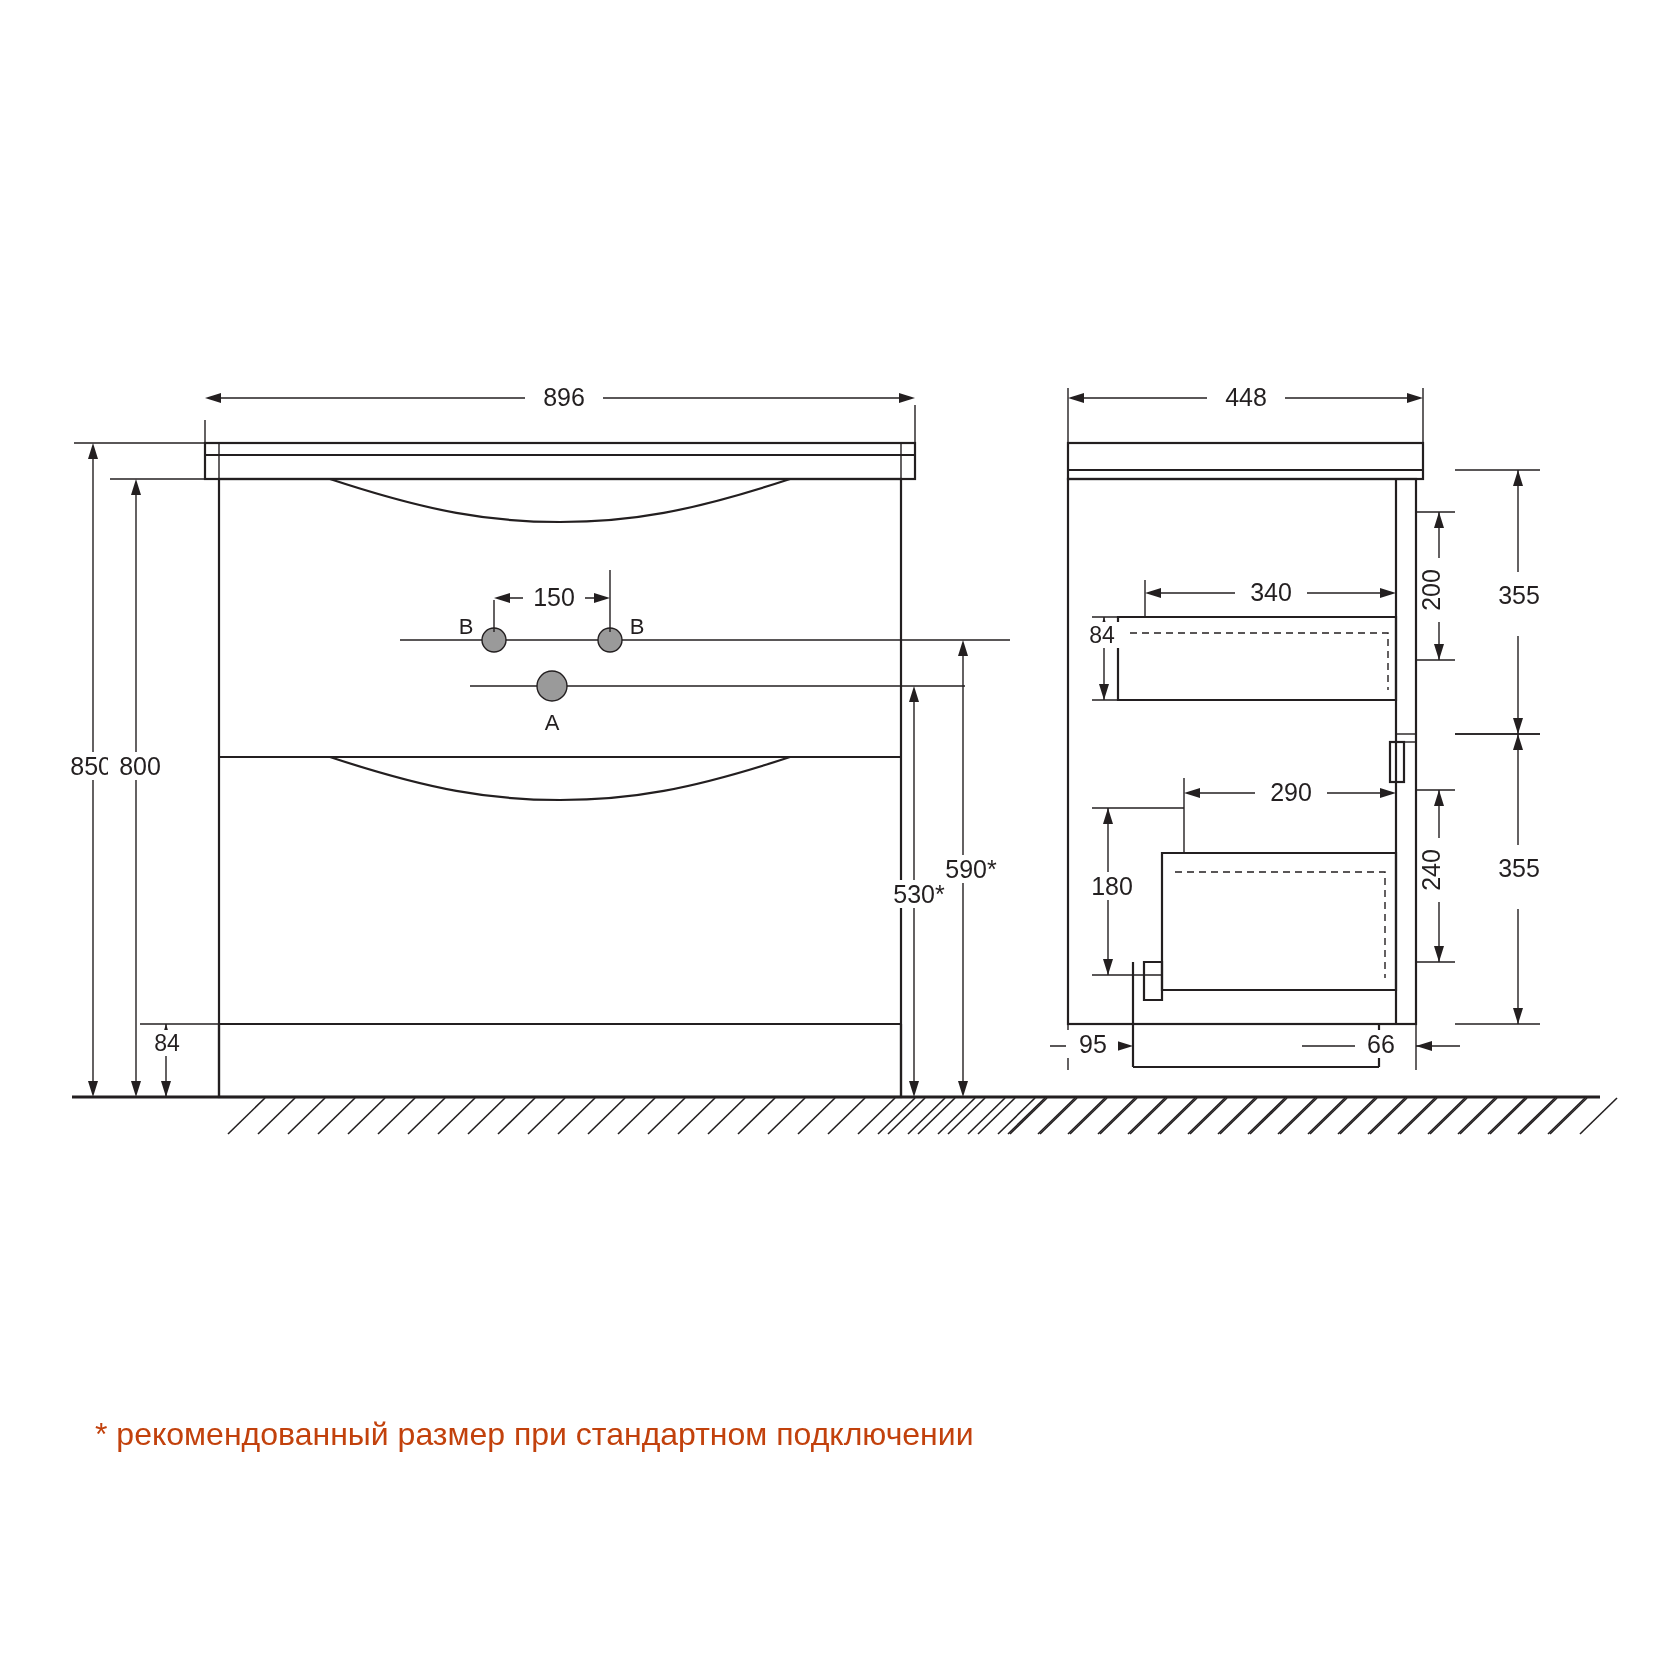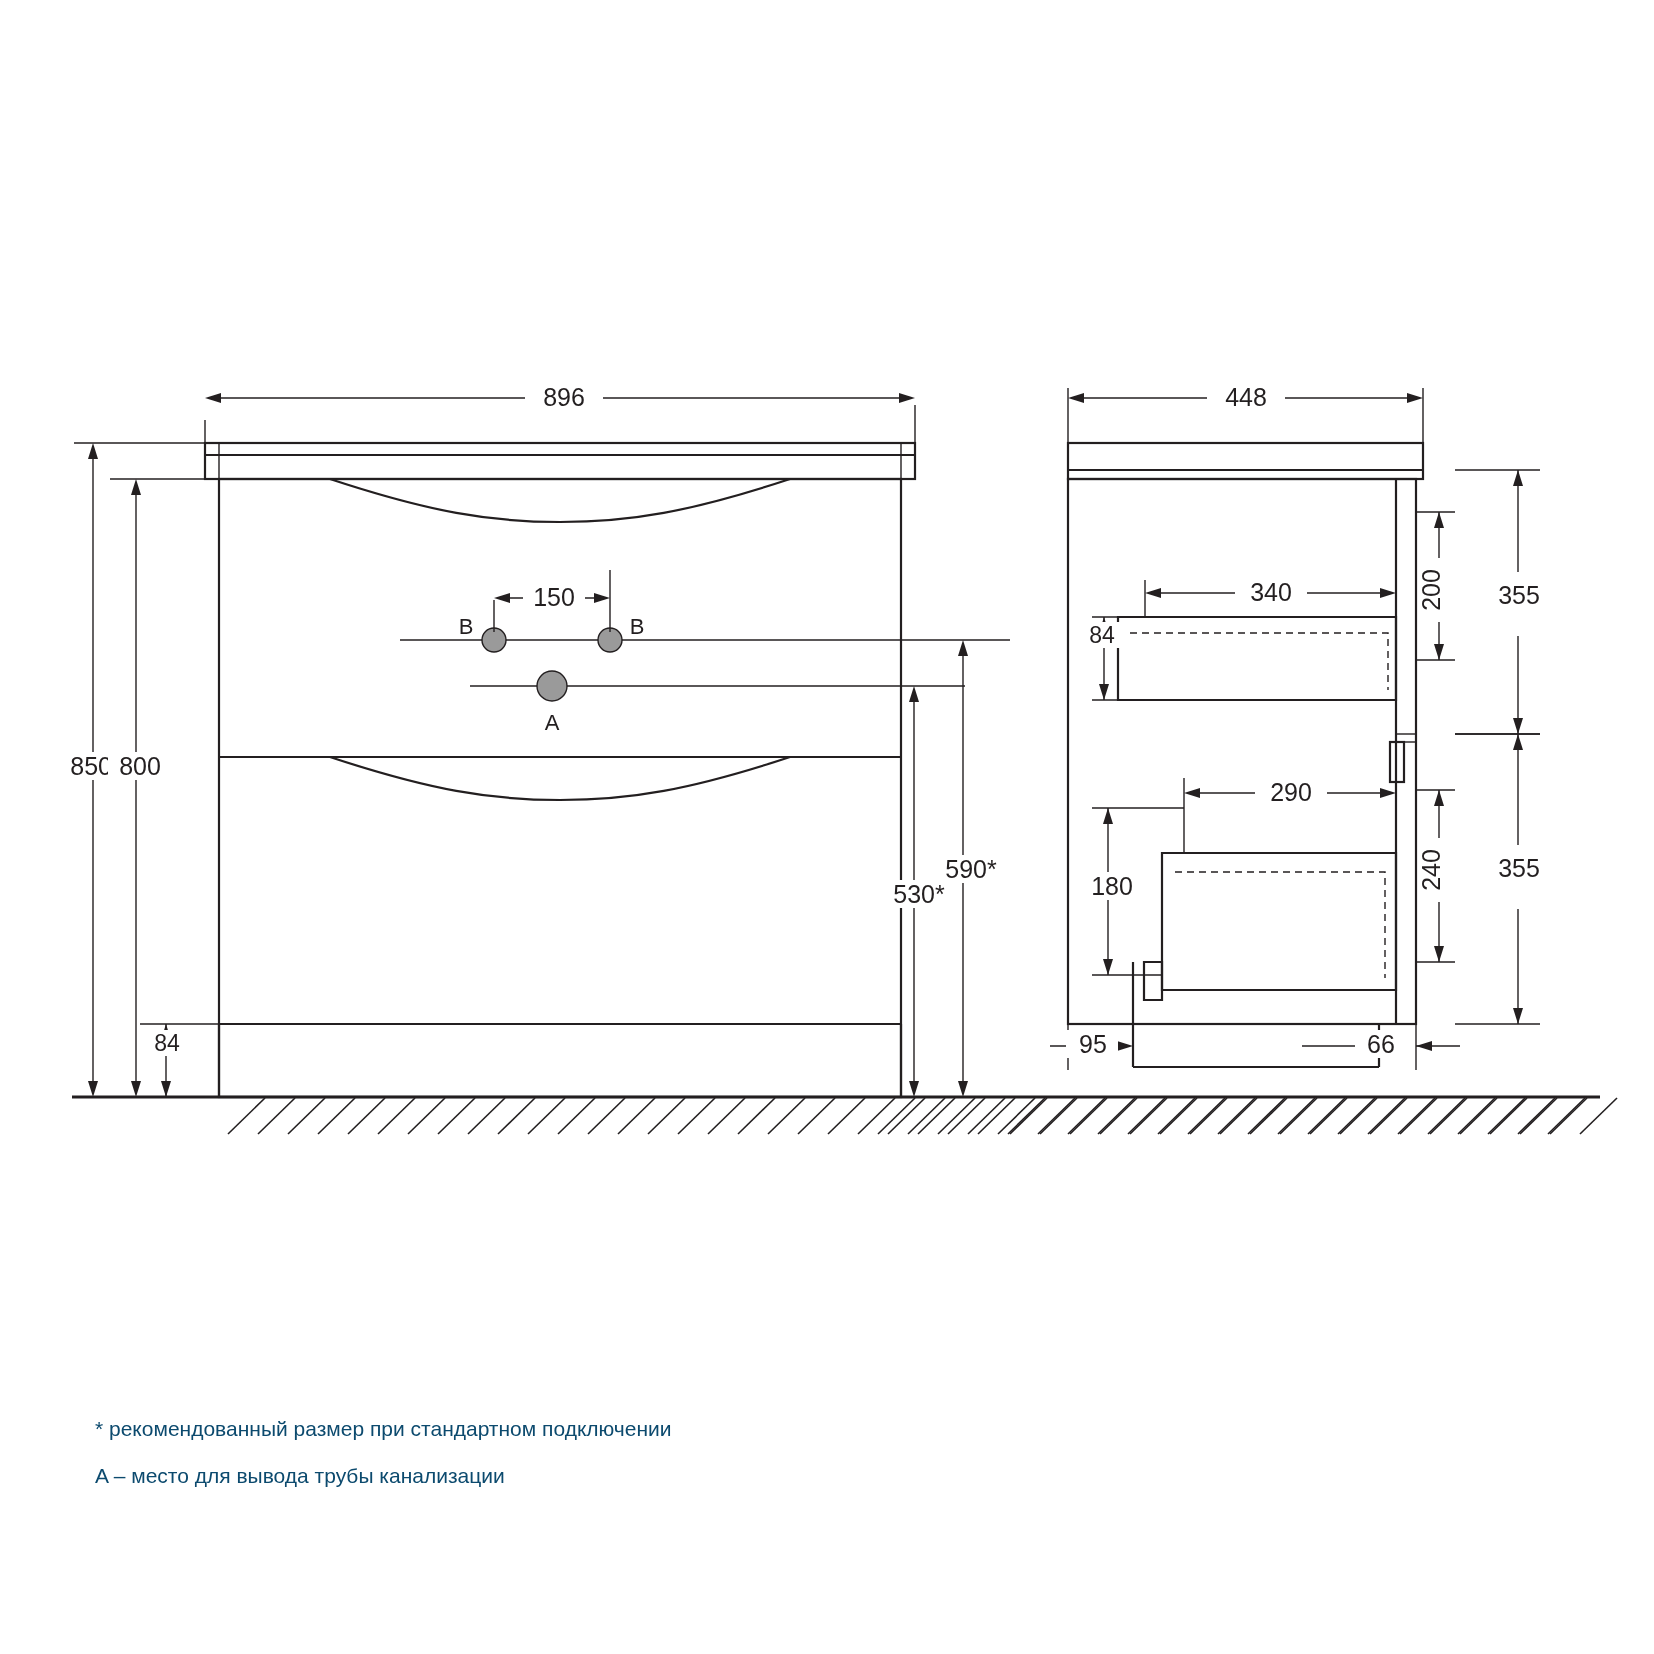--- a/index.html
+++ b/index.html
@@ -22,22 +22,22 @@
     width: 1654px;
     height: 1654px;
   }
   .legend {
     position: absolute;
     left: 95px;
     top: 1418px;
     width: 1100px;
   }
   .legend-line {
-    font-size: 21px;
-    color: #0c4a6e;
+    font-size: 32px;
+    color: #c2410c;
     line-height: 1.0;
     margin-bottom: 26px;
     white-space: pre;
   }
   svg text {
     font-family: "Liberation Sans", sans-serif;
     fill: #231f20;
   }
   .dim-text {
     font-size: 25px;
@@ -408,16 +408,15 @@
       <line class="ln thin" x1="1416" y1="1046" x2="1460" y2="1046"></line>
       <polygon fill="#231f20" points="1416,1046 1432,1041 1432,1051"></polygon>
       <rect x="1355" y="1030" width="52" height="28" fill="#ffffff"></rect>
       <text class="dim-text" x="1381" y="1053" text-anchor="middle">66</text>
     </g>
 
   </svg>
 
   <div class="legend">
     <div class="legend-line">* рекомендованный размер при стандартном подключении</div>
-    <div class="legend-line">A – место для вывода трубы канализации</div>
   </div>
 
 </div>
 
 </body></html>

